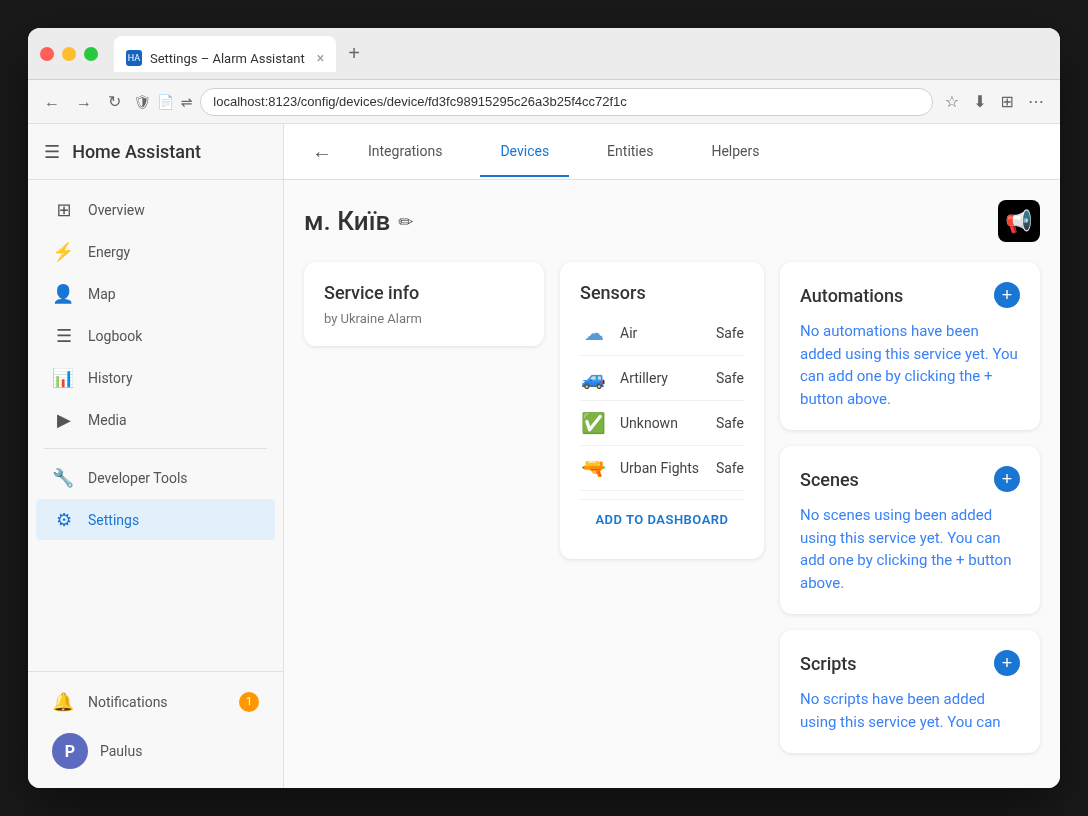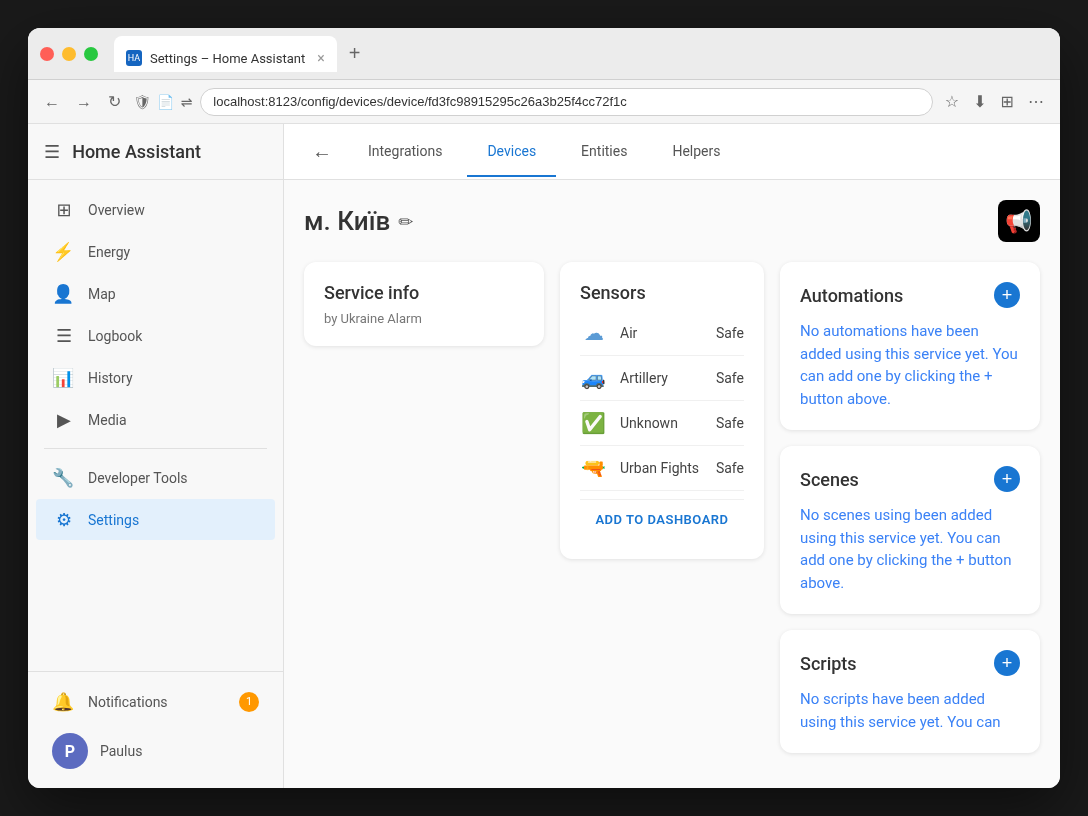--- a/index.html
+++ b/index.html
@@ -157,21 +157,21 @@
       display: flex;
       align-items: center;
       padding: 0 20px;
       height: 56px;
       background: white;
       border-bottom: 1px solid #e0e0e0;
       gap: 8px;
       flex-shrink: 0;
     }
     .back-btn { font-size: 20px; color: #555; cursor: pointer; padding: 4px 8px; background: none; border: none; }
-    .nav-tabs { display: flex; gap: 5px; text-align: center; }
+    .nav-tabs { display: flex; gap: 18px; text-align: center; }
     .nav-tab {
       padding: 16px 20px;
       font-size: 14px;
       color: #555;
       cursor: pointer;
       border-bottom: 2px solid transparent;
       font-weight: 400;
     }
     .nav-tab.active { color: #1976d2; border-bottom: 2px solid #1976d2; }
 
@@ -291,21 +291,21 @@
 
   <div class="titlebar">
     <div class="traffic-lights">
       <div class="tl tl-red"></div>
       <div class="tl tl-yellow"></div>
       <div class="tl tl-green"></div>
     </div>
     <div class="tab-area">
       <div class="browser-tab">
         <div class="tab-favicon">HA</div>
-        <span>Settings – Home Assistant</span>
+        <span>Settings – Alarm Assistant</span>
         <span class="tab-close">×</span>
       </div>
       <button class="tab-new">+</button>
     </div>
   </div>
 
   <div class="addressbar">
     <button class="nav-btn">←</button>
     <button class="nav-btn">→</button>
     <button class="nav-btn">↻</button>

